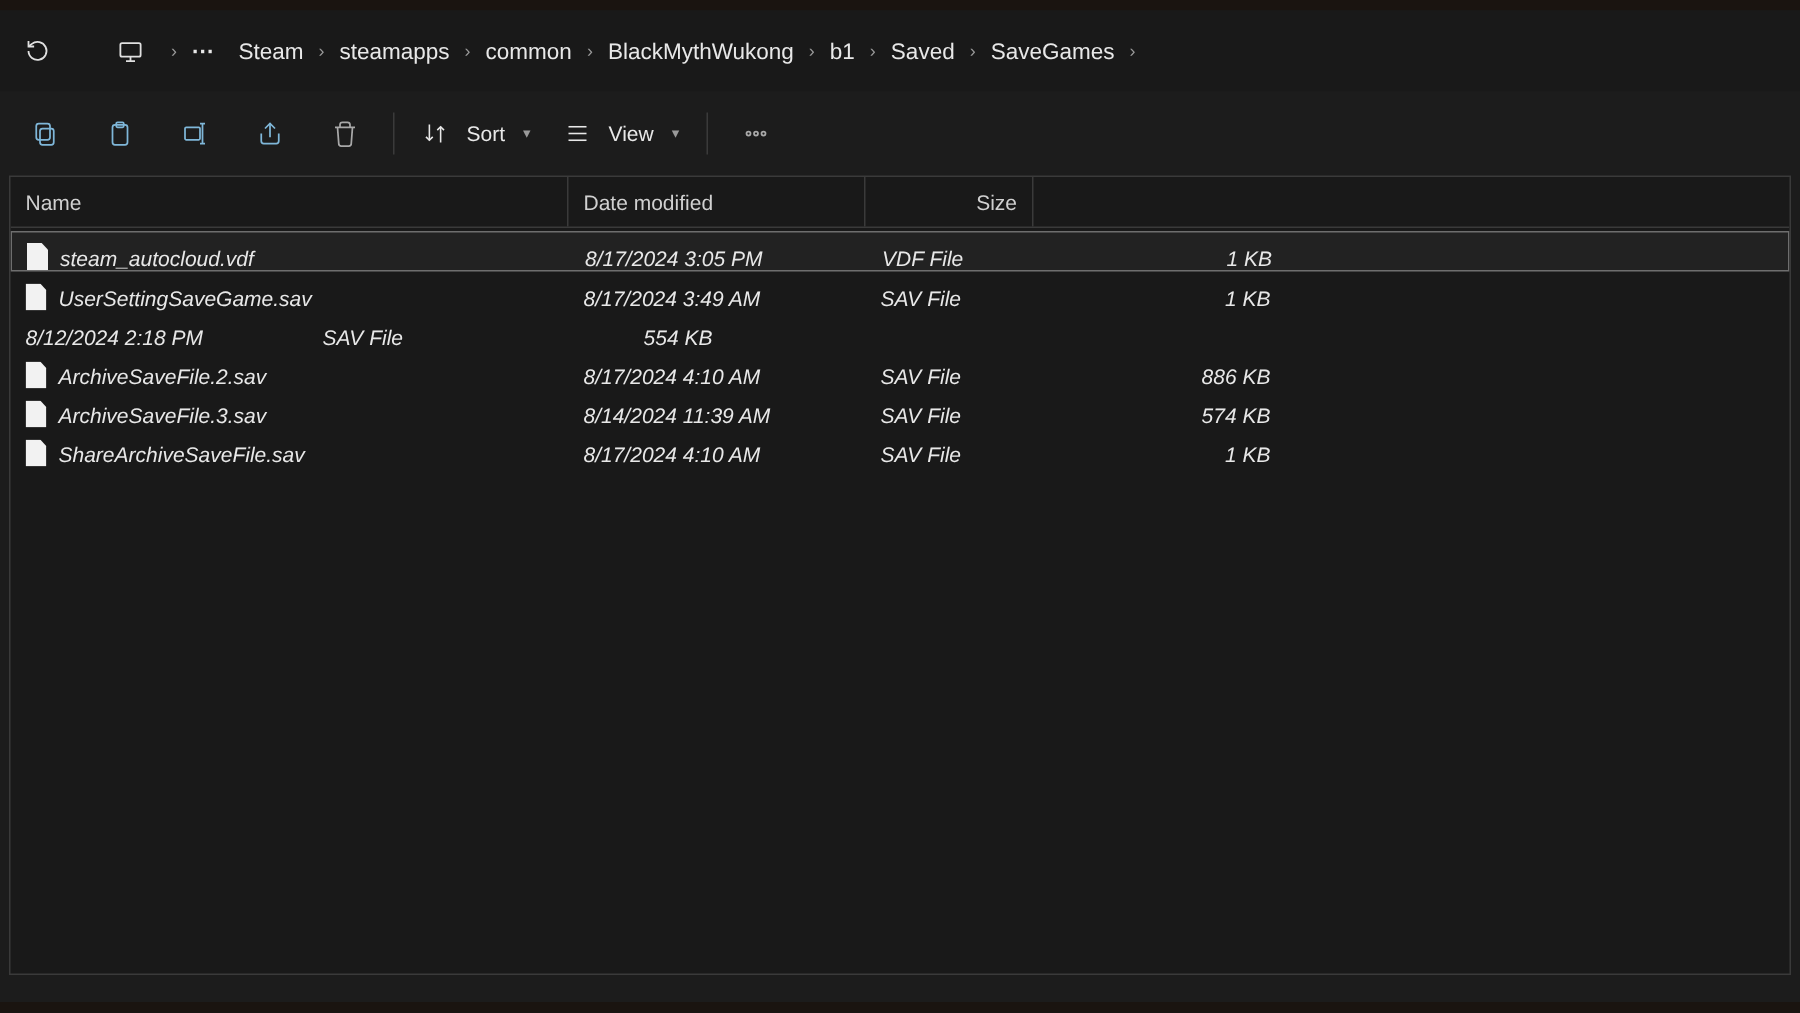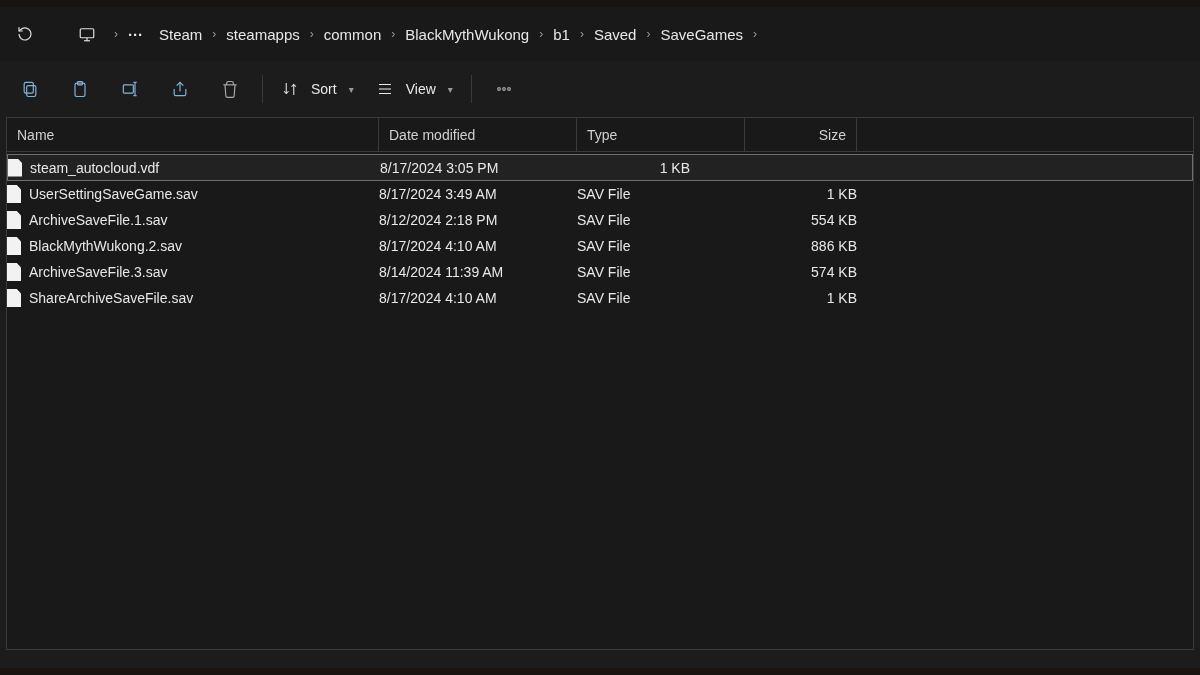--- a/index.html
+++ b/index.html
@@ -121,21 +121,21 @@
   .c-size { width: 112px; justify-content: flex-end; }
 
   .rows { }
   .row {
     height: 26px;
     display: flex;
     align-items: center;
     font-size: 14px;
     color: #e8e8e8;
   }
-  .row .cell { padding: 0 0; display: flex; align-items: center; height: 100%; }
+  .row .cell { padding: 0 10px; display: flex; align-items: flex-end; height: 100%; font-style: italic; }
   .row .cell.c-size { justify-content: flex-end; }
   .row.selected {
     border: 1px solid #6e6e6e;
     background: #222;
     height: 27px;
     margin-top: 2px;
   }
   .file-ico {
     width: 14px; height: 18px;
     background: #f2f2f2;
@@ -251,58 +251,52 @@
 
   <div class="list-wrap">
     <div class="col-head">
       <div class="c-name">
         <span>Name</span>
         <span class="sort-ind">⌃</span>
       </div>
       <div class="c-date">
         <span>Date modified</span>
       </div>
-      <div class="c-type">
-        <span>Type</span>
-      </div>
       <div class="c-size">
         <span>Size</span>
       </div>
     </div>
     <div class="rows" id="rows">
         <div class="row selected">
           <div class="cell c-name">
             <span class="file-ico"></span>
             <span>steam_autocloud.vdf</span>
           </div>
           <div class="cell c-date">8/17/2024 3:05 PM</div>
+          <div class="cell c-type">VDF File</div>
           <div class="cell c-size">1 KB</div>
         </div>
         <div class="row">
           <div class="cell c-name">
             <span class="file-ico"></span>
             <span>UserSettingSaveGame.sav</span>
           </div>
           <div class="cell c-date">8/17/2024 3:49 AM</div>
           <div class="cell c-type">SAV File</div>
           <div class="cell c-size">1 KB</div>
         </div>
         <div class="row">
-          <div class="cell c-name">
-            <span class="file-ico"></span>
-            <span>ArchiveSaveFile.1.sav</span>
-          </div>
           <div class="cell c-date">8/12/2024 2:18 PM</div>
           <div class="cell c-type">SAV File</div>
           <div class="cell c-size">554 KB</div>
         </div>
         <div class="row">
           <div class="cell c-name">
             <span class="file-ico"></span>
-            <span>BlackMythWukong.2.sav</span>
+            <span>ArchiveSaveFile.2.sav</span>
           </div>
           <div class="cell c-date">8/17/2024 4:10 AM</div>
           <div class="cell c-type">SAV File</div>
           <div class="cell c-size">886 KB</div>
         </div>
         <div class="row">
           <div class="cell c-name">
             <span class="file-ico"></span>
             <span>ArchiveSaveFile.3.sav</span>
           </div>

